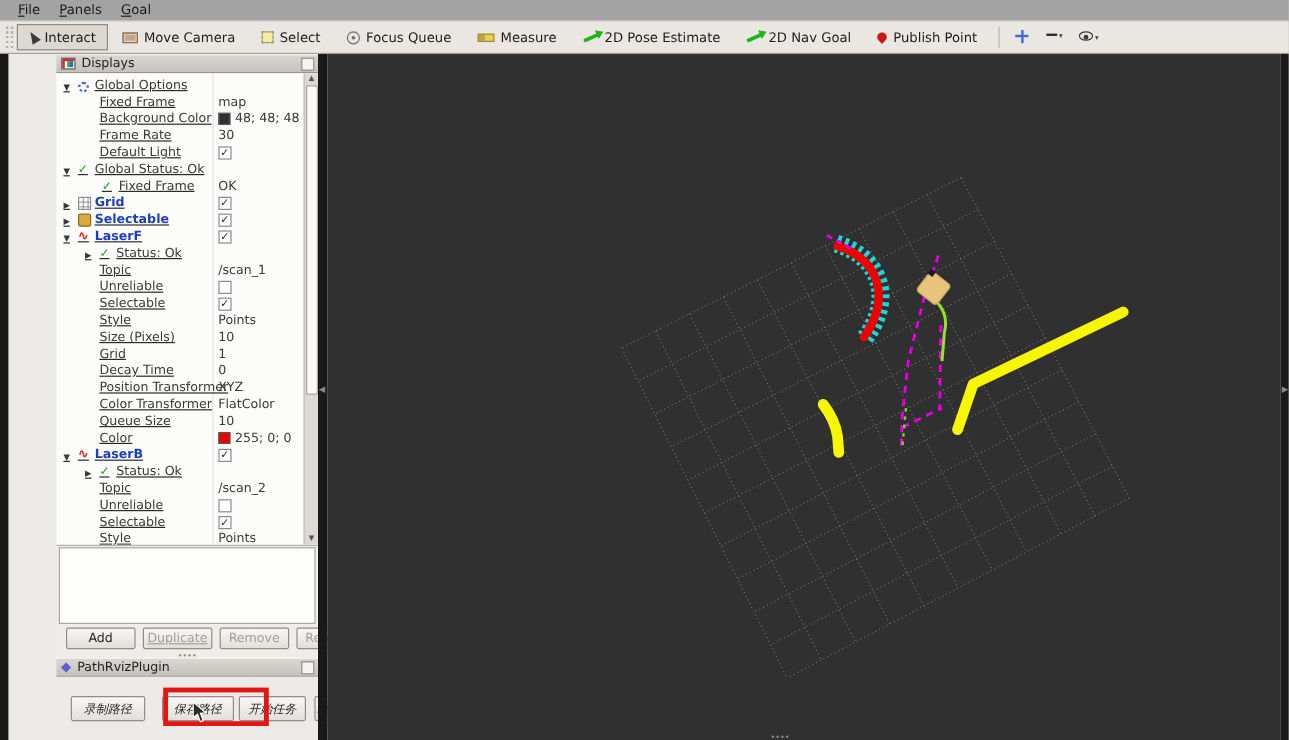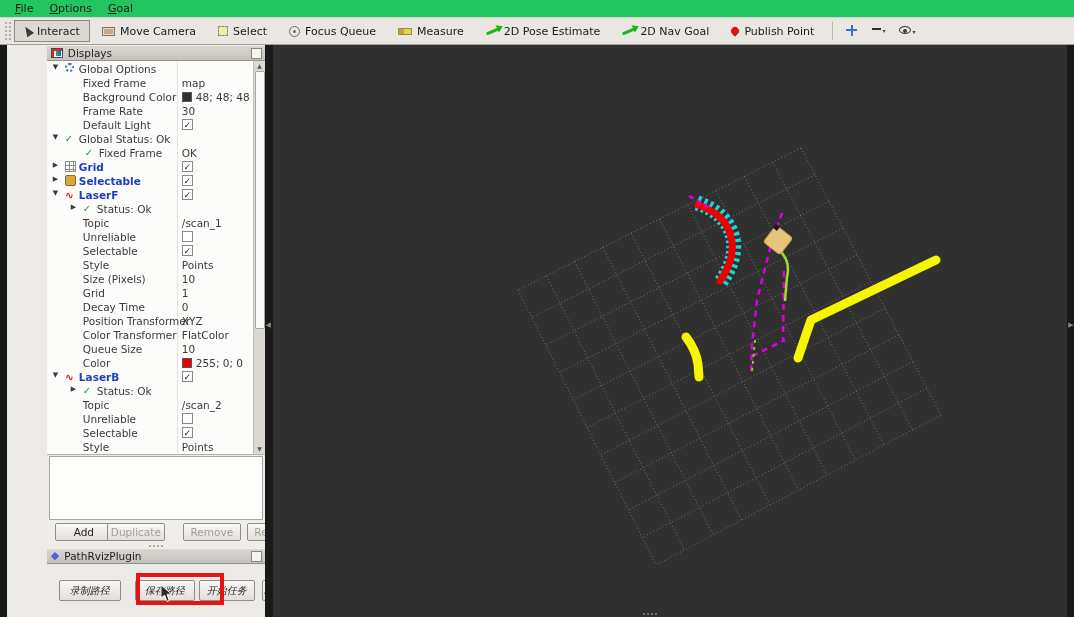--- a/index.html
+++ b/index.html
@@ -1,21 +1,21 @@
 <!DOCTYPE html>
 <html><head>
 <meta charset="utf-8">
 <style>
   * { margin:0; padding:0; box-sizing:border-box; }
   html,body { width:1074px; height:617px; overflow:hidden; }
   body { font-family:"DejaVu Sans", sans-serif; font-size:11px; color:#2b2b2b;
          background:#edebe7; position:relative; }
 
   
-  .menu-bar { height:18px; background:#22c55e; border-bottom:1px solid #d6d2cc;
+  .menu-bar { height:18px; background:#a3a3a3; border-bottom:1px solid #d6d2cc;
               display:flex; align-items:center; padding-left:8px; gap:2px; }
   .menu-item { padding:1px 7px; font-size:11px; color:#1c1c1c; }
   .menu-item::first-letter { text-decoration:underline; }
 
   
   .toolbar { height:27px; background:#eae7e2; border-bottom:1px solid #a39e96;
              display:flex; align-items:center; padding-left:2px; }
   .grip { width:6px; height:18px; margin:0 3px;
           background:repeating-linear-gradient(to bottom,#b5b1aa 0 2px,transparent 2px 4px),
                      repeating-linear-gradient(to bottom,#b5b1aa 0 2px,transparent 2px 4px);
@@ -72,22 +72,22 @@
                   box-shadow:inset 1px 1px 0 1px #d24; display:inline-block; position:relative; }
   .monitor-icon::after { content:""; position:absolute; left:4px; top:2px; width:5px; height:5px;
                   background:linear-gradient(90deg,#3a3 0 2px,#36c 2px); }
   .diamond-icon { color:#5b5bd6; font-size:11px; line-height:10px; }
 
   
   .tree { height:394px; background:#fcfcfb; position:relative; overflow:hidden;
           border-bottom:1px solid #b5b1ab; }
   .tree-rows { position:absolute; left:0; top:2px; right:12px; }
   .tree-col-line { position:absolute; left:130px; top:0; bottom:0; width:1px; background:#e4e2de; }
-  .row { height:14px; display:flex; align-items:flex-start; padding-left:6px; position:relative;
-         font-size:10.5px; }
+  .row { height:14px; display:flex; align-items:flex-end; padding-left:6px; position:relative;
+         font-size:10.5px;text-decoration:underline; }
   .arrow { width:12px; font-size:7px; color:#3a3a3a; flex:none; }
   .arrow.down::before { content:"▼"; }
   .arrow.right::before { content:"▶"; }
   .row-icon { width:14px; flex:none; display:flex; align-items:center; }
   .row-icon.gear::before { content:""; width:5px; height:5px; border:2px dotted #3f6ac9; border-radius:50%; }
   .row-icon.check { color:#1f9e1f; font-weight:bold; font-size:10px; }
   .row-icon.check::before { content:"✓"; }
   .row-icon.grid::before { content:""; width:9px; height:9px; border:1px solid #8d8d8d;
         background:linear-gradient(to right,#8d8d8d 1px,transparent 1px) 3px 0/4px 100% repeat-x,
                    linear-gradient(to bottom,#8d8d8d 1px,transparent 1px) 0 3px/100% 4px repeat-y; }
@@ -119,21 +119,21 @@
                   background:#fbfaf9; border:1px solid #a9a5a0; border-radius:1px; }
 
   
   .desc-box { height:64px; margin:1px 2px; background:#fdfdfc; border:1px solid #a9a5a0; }
   .action-row { height:22px; position:relative; }
   .btn { position:absolute; top:2px; height:18px; background:linear-gradient(#f8f7f5,#e2dfda);
          border:1px solid #918d86; border-radius:2px; font-size:10.5px;
          display:flex; align-items:center; justify-content:center; color:#1f1f1f; }
   .btn.disabled { color:#a39e96; }
   .action-row .btn { width:58px; }
-  .action-row .btn:nth-child(1){ left:8px; } .action-row .btn:nth-child(2){ left:60px; }
+  .action-row .btn:nth-child(1){ left:8px; } .action-row .btn:nth-child(2){ left:72px;text-decoration:underline; }
   .action-row .btn:nth-child(3){ left:136px; } .action-row .btn:nth-child(4){ left:200px; }
   .grip-dots { height:5px; display:flex; align-items:center; justify-content:center; gap:2px; }
   .grip-dots i { width:2px; height:2px; border-radius:50%; background:#9a958e; }
 
   
   .plugin-body { flex:1; position:relative; background:#eceae6;font-style:italic; }
   .plugin-body .btn { top:16px; height:21px; font-size:10px; }
   .plugin-body .btn:nth-child(1){ left:12px; width:62px; }
   .plugin-body .btn:nth-child(2){ left:88px; width:60px; }
   .plugin-body .btn:nth-child(3){ left:152px; width:56px; }
@@ -149,21 +149,21 @@
              border:4px solid #e41414; z-index:50; }
   .cursor { position:absolute; left:160px; top:584px; z-index:60; }
 </style>
 </head>
 <body>
 
 <div class="menu-bar">
 
     <span class="menu-item">File</span>
 
-    <span class="menu-item">Options</span>
+    <span class="menu-item">Panels</span>
 
     <span class="menu-item">Goal</span>
 
 </div>
 
 <div class="toolbar">
   <span class="grip"></span>
 
     <div class="tool-btn selected">
       <span class="tb-icon interact"></span>

